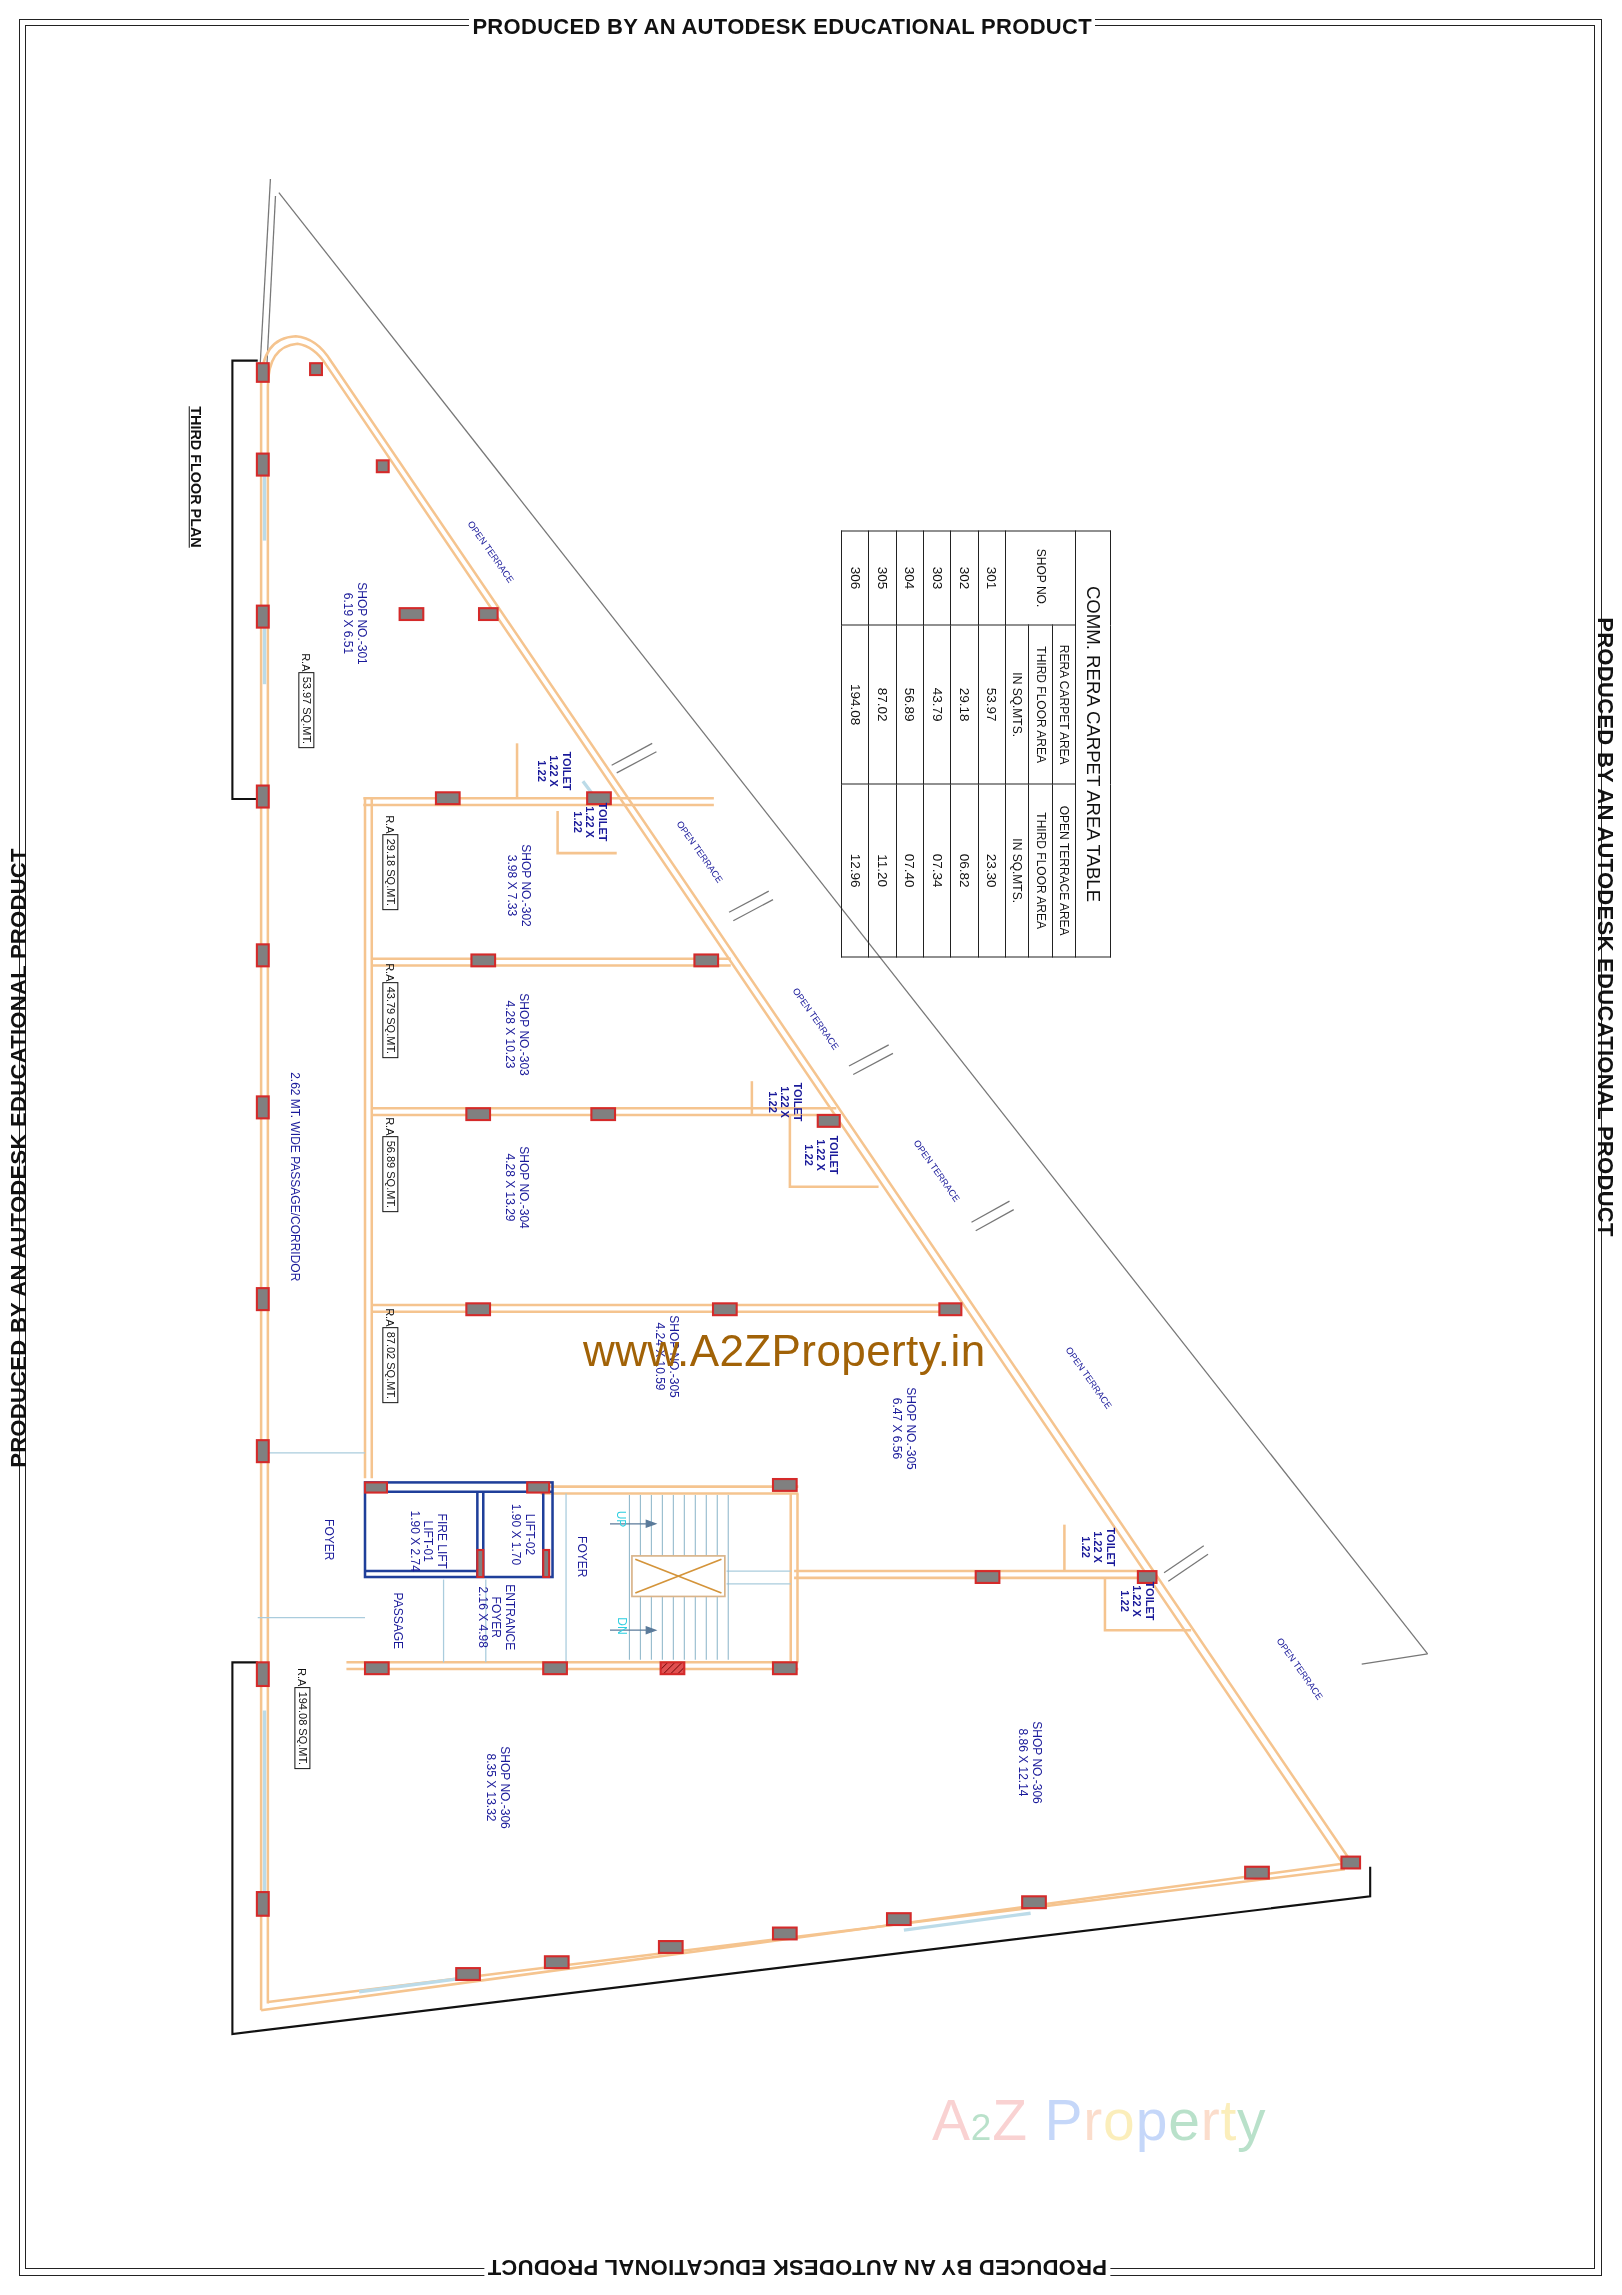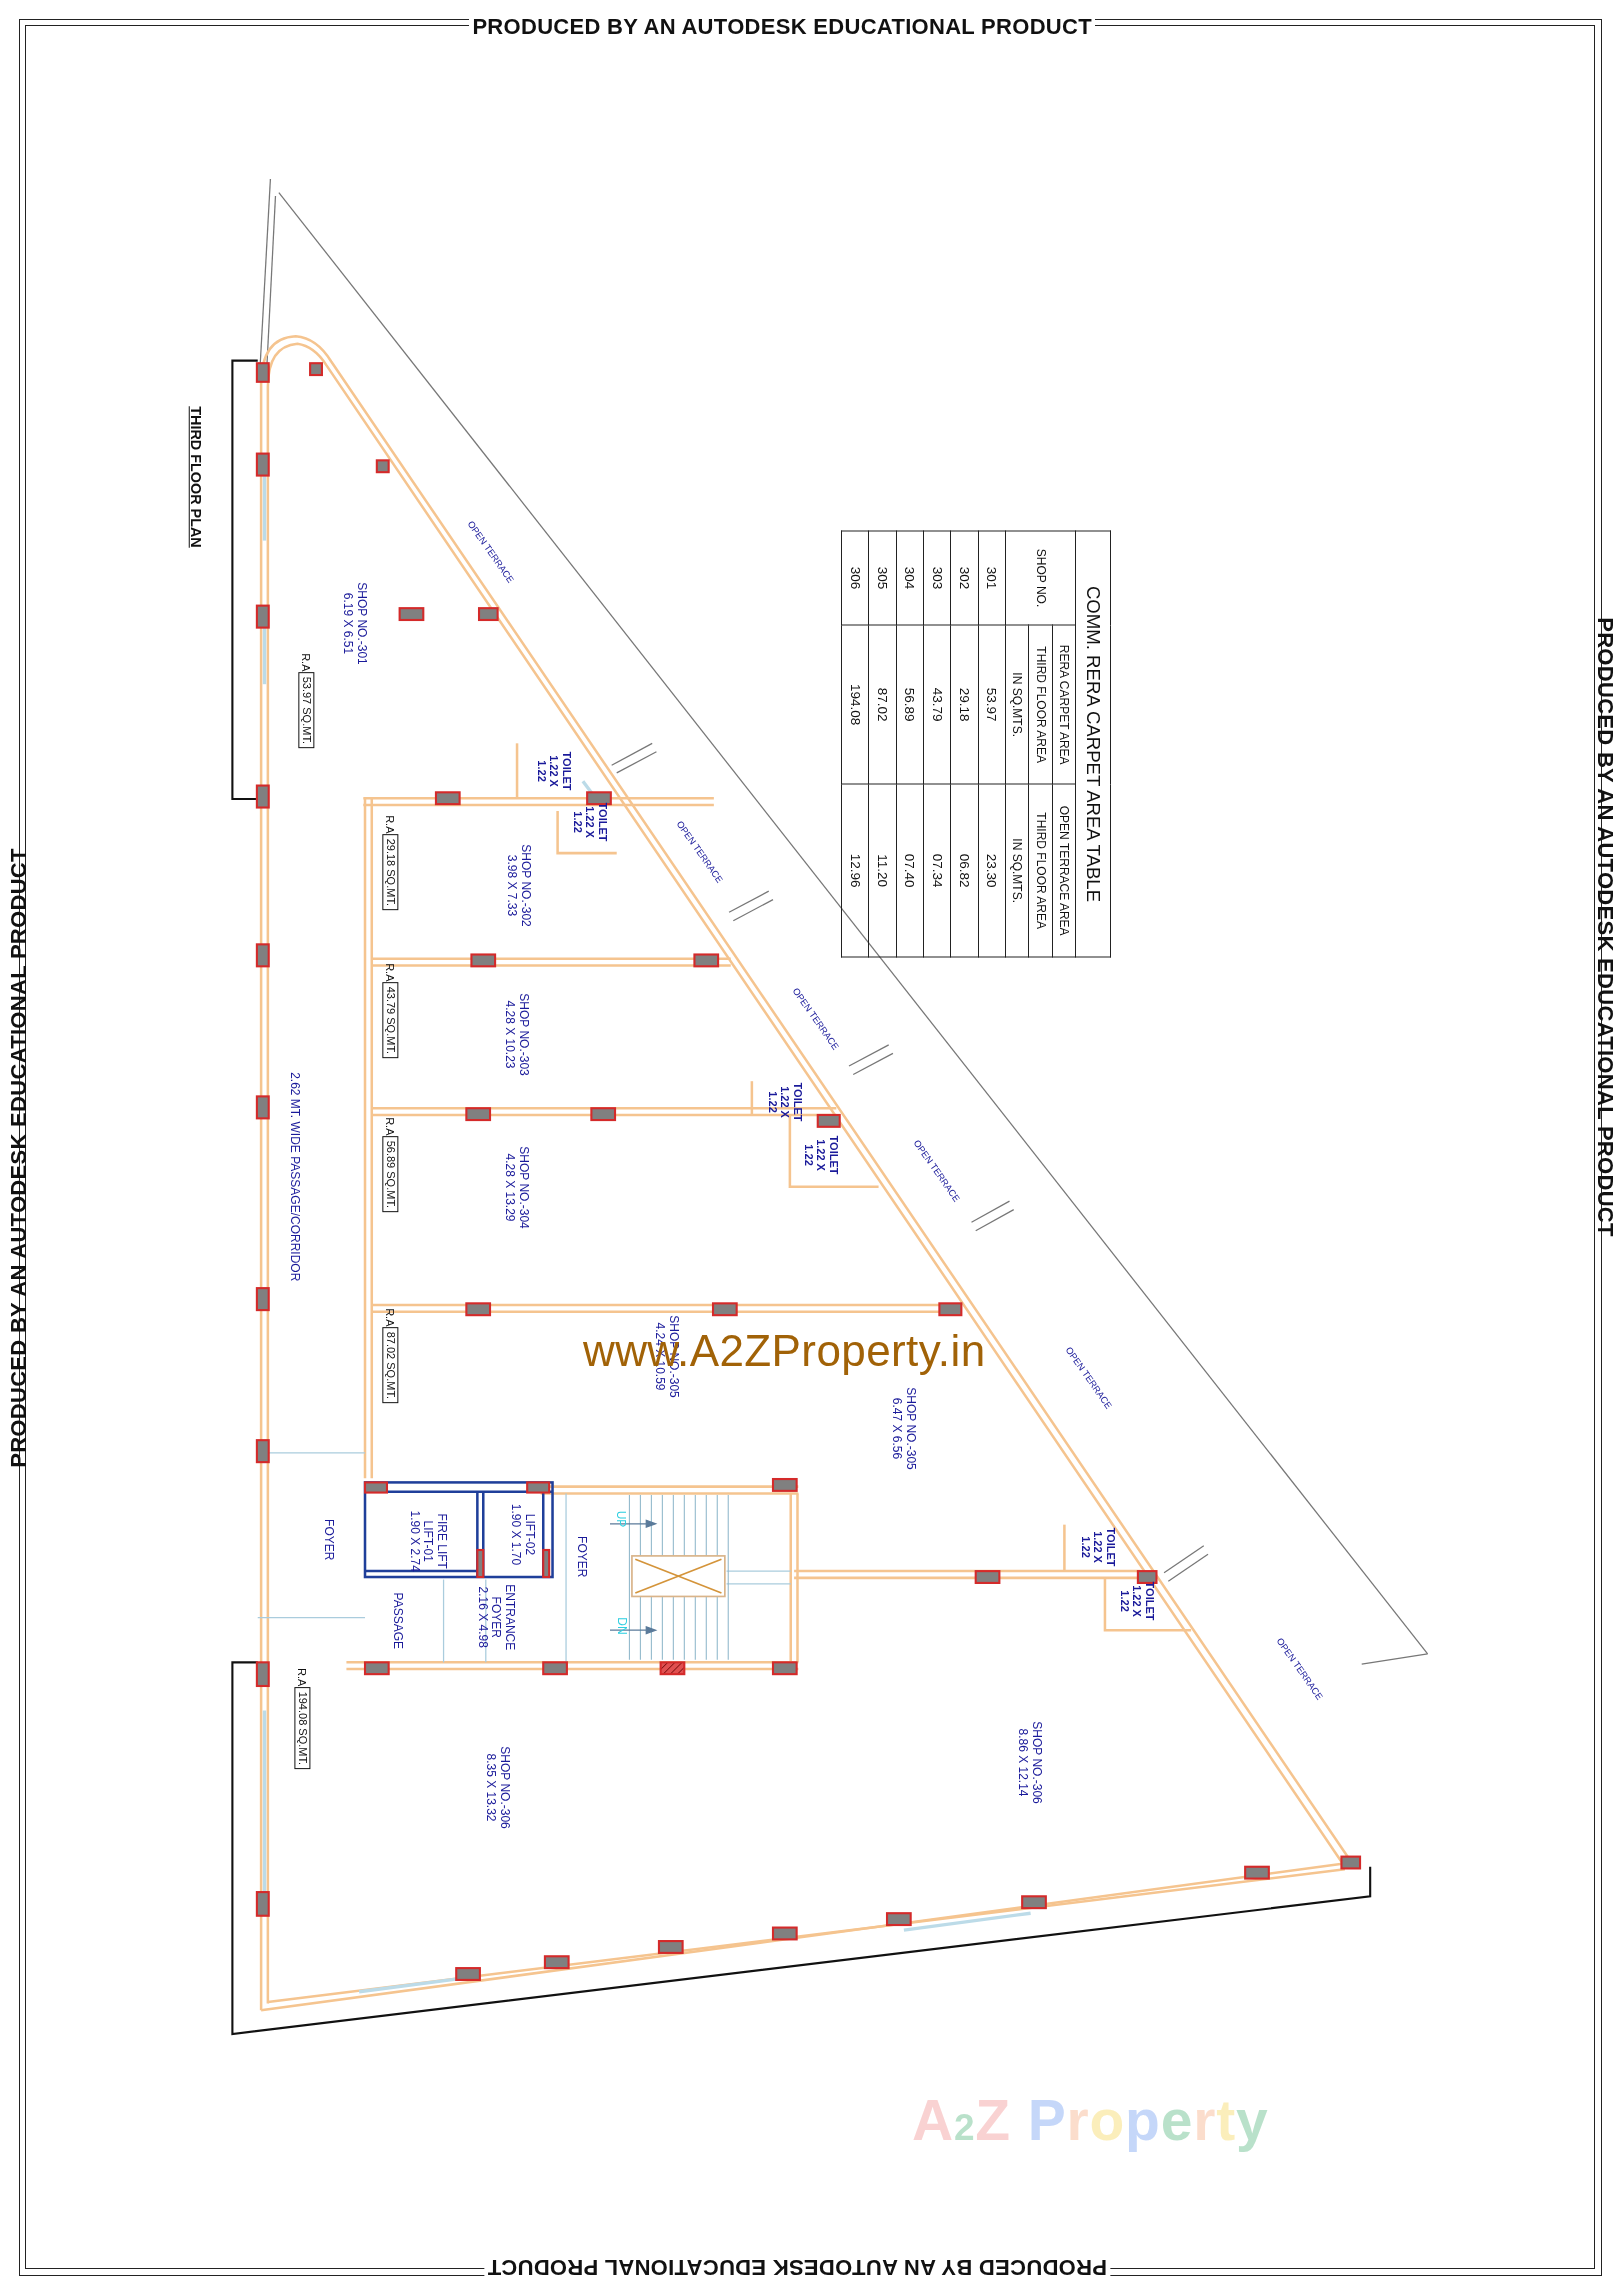--- a/index.html
+++ b/index.html
@@ -14,21 +14,21 @@
     .banner-right { left: 1179px; top: 914px; transform: rotate(90deg); width: 845px; text-align: center; background: transparent; }
     .rot { position: absolute; transform-origin: center center; white-space: nowrap; }
     .title-plan { font-weight: bold; font-size: 14.4px; text-decoration: underline; color: #111; }
     .lbl { color: #1a1a9a; font-size: 12px; line-height: 13.5px; text-align: center; }
     .lbl-bold { color: #1a1a9a; font-size: 11px; line-height: 12.7px; font-weight: bold; text-align: center; }
     .terrace { color: #1a1a9a; font-size: 9.3px; }
     .ra { font-size: 11px; color: #111; display: flex; align-items: center; }
     .ra .box { border: 1.7px solid #111; padding: 0 3.4px; margin-left: 0.8px; line-height: 13.5px; }
     .stair-lbl { color: #2ecfe0; font-size: 12px; }
     .watermark { position: absolute; left: 583px; top: 1326px; font-size: 44px; color: #a16207; letter-spacing: 0.4px; white-space: nowrap; }
-    .logo { position: absolute; left: 912px; top: 2087px; font-size: 57px; font-weight: bold; white-space: nowrap; letter-spacing: 0.8px; }
+    .logo { position: absolute; left: 932px; top: 2087px; font-size: 57px; font-weight: normal; white-space: nowrap; letter-spacing: 0.8px; }
     .logo span { opacity: 0.35; }
     
     .rera-wrap { position: absolute; left: 841px; top: 530px; width: 270px; height: 427px; }
     .rera-table { position: absolute; left: 50%; top: 50%; width: 427px; height: 270px; transform: translate(-50%, -50%) rotate(90deg); border-collapse: collapse; font-size: 13.5px; color: #111; }
     .rera-table td, .rera-table th { border: 1.7px solid #222; text-align: center; padding: 0; font-weight: normal; }
     .rera-table .tbl-title { font-size: 18.6px; height: 34px; }
     .rera-table .hdr { font-size: 12px; line-height: 12.7px; }
   </style>
 </head>
 <body>

